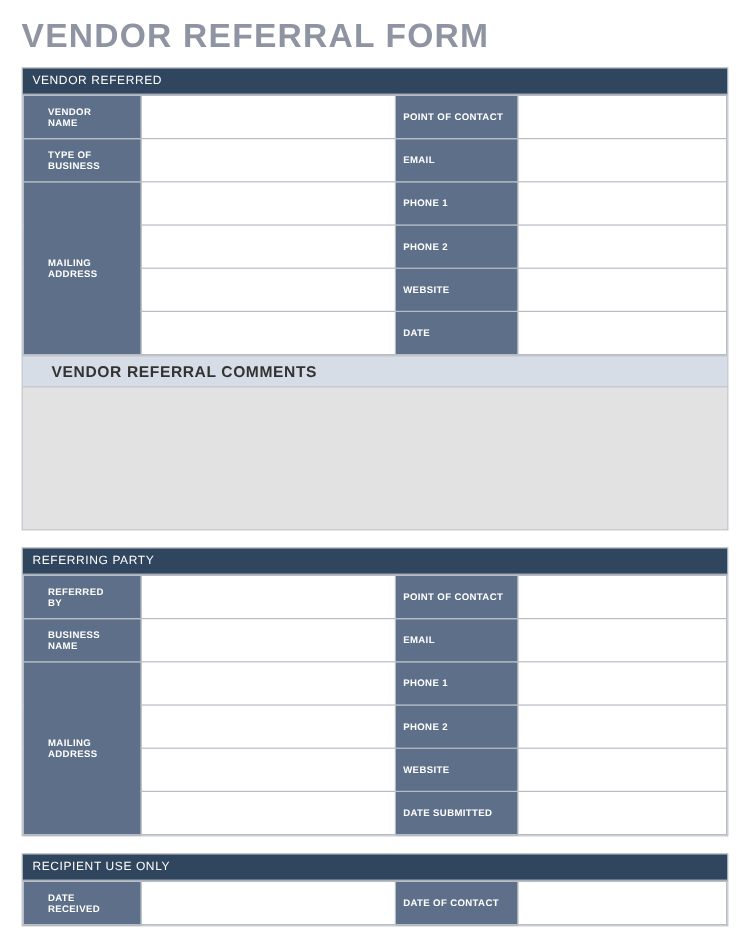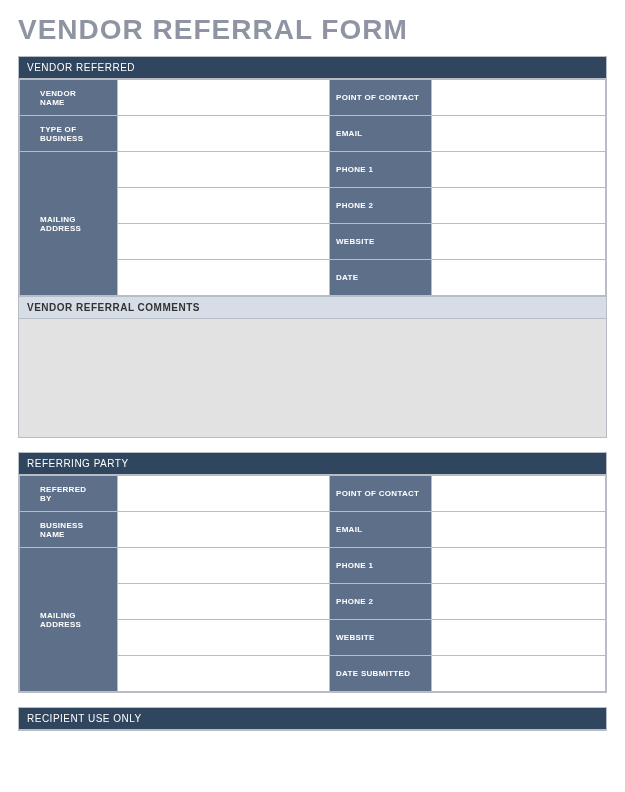--- a/index.html
+++ b/index.html
@@ -57,24 +57,24 @@
   td.tall {
     height: 92px;
   }
   .colA { width: 98px; }
   .colB { width: 212px; }
   .colC { width: 102px; }
   .colD { width: 174px; }
   .sub-header {
     background: #d7dde6;
     color: #333;
-    font-size: 10px;
+    font-size: 13px;
     font-weight: bold;
     letter-spacing: 0.5px;
-    padding: 5px 8px;
+    padding: 5px 24px;
     border-top: 1px solid #b8bdc5;
     border-bottom: 1px solid #b8bdc5;
   }
   .comments-box {
     background: #e2e2e2;
     height: 118px;
   }
   .recipient-comments td.value {
     background: #e2e2e2;
   }
@@ -165,15 +165,21 @@
       <td class="value"></td>
     </tr>
   </tbody>
     </table>
 </div>
 
 <div class="section">
   <div class="section-header">RECIPIENT USE ONLY</div>
   <table class="recipient-comments">
     <tbody>
+        <tr>
+      <td class="label colA" style="background:#5e7089">DATE RECEIVED</td>
+      <td class="colB" style="background:#fff"></td>
+      <td class="label2 colC">DATE OF CONTACT</td>
+      <td class="colD" style="background:#fff"></td>
+    </tr>
   </tbody>
     </table>
 </div>
 
 </body></html>

